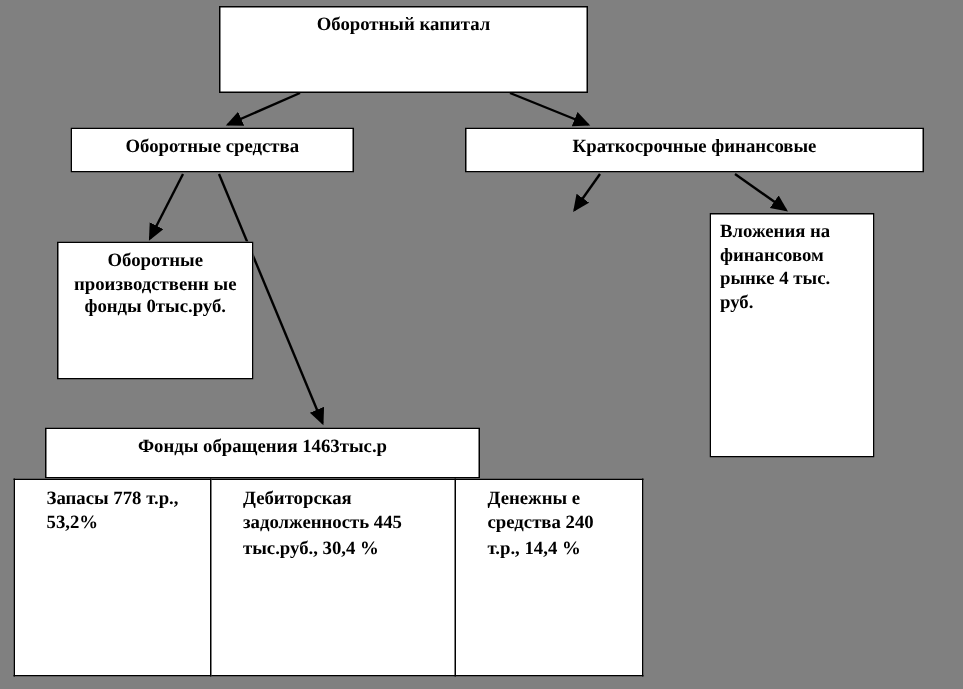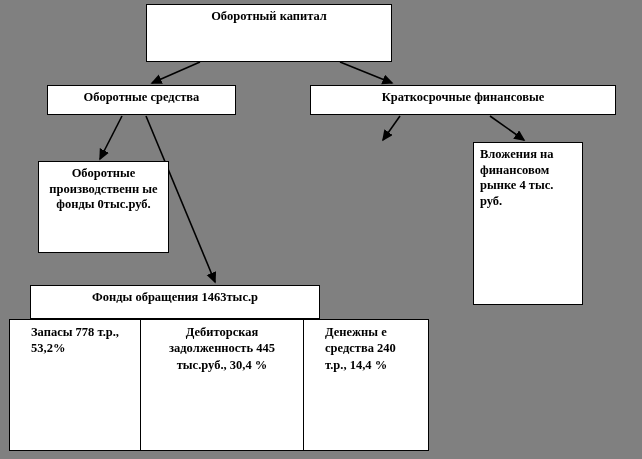--- a/index.html
+++ b/index.html
@@ -68,21 +68,21 @@
   table.subtable td {
     border: 1px solid #000000;
     vertical-align: top;
     padding: 4px 21px;
     font-weight: bold;
     font-size: 12.5px;
     line-height: 1.3;
     color: #000000;
   }
   td.c1 { width: 88px; }
-  td.c2 { width: 120px; text-align: center; }
+  td.c2 { width: 120px; }
   td.c3 { width: 82px; }
 </style>
 </head>
 <body>
 
 <div id="canvas">
 
   <svg class="arrows" viewBox="0 0 642 459">
     <defs>
       <marker id="ah" markerWidth="10" markerHeight="10" refX="6" refY="3.2" orient="auto" markerUnits="strokeWidth">

